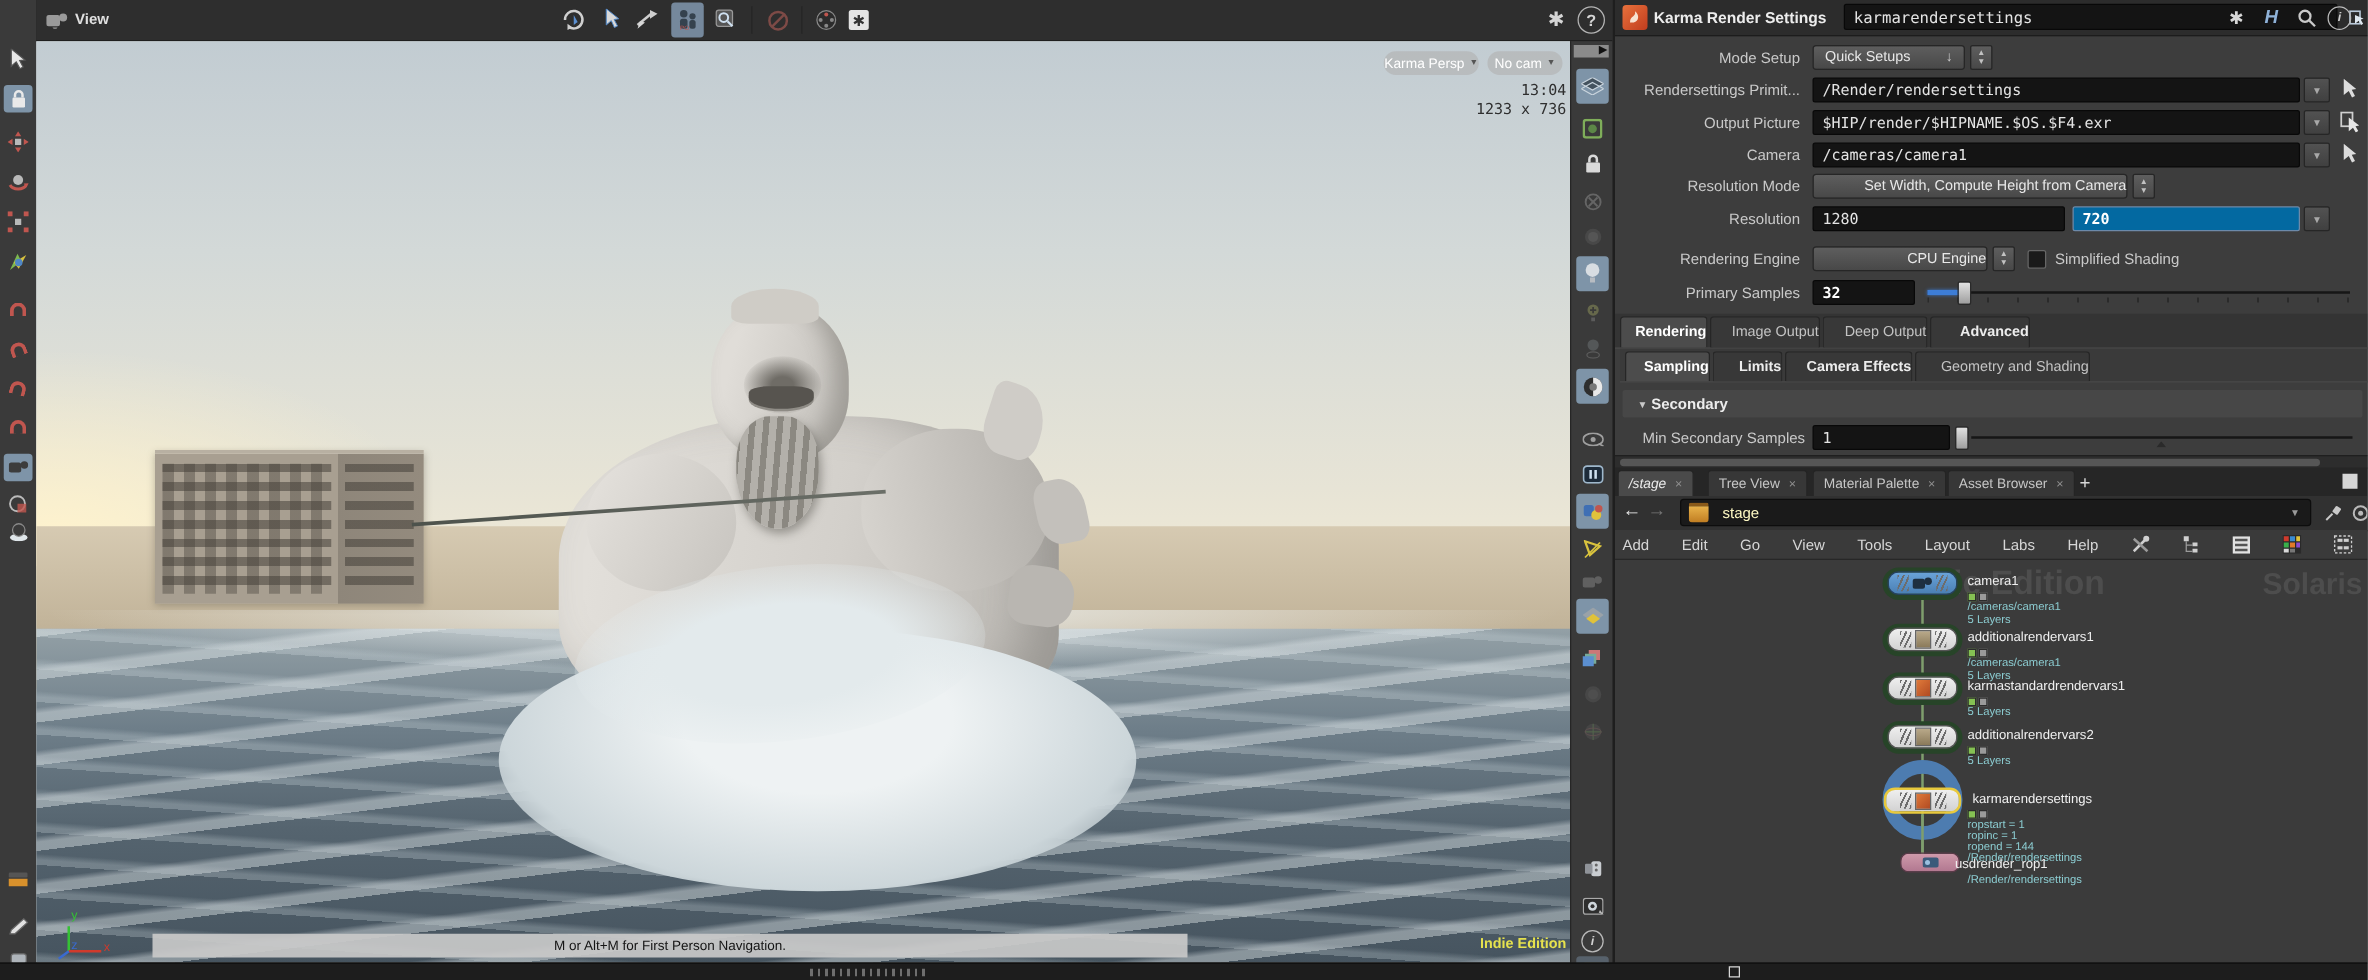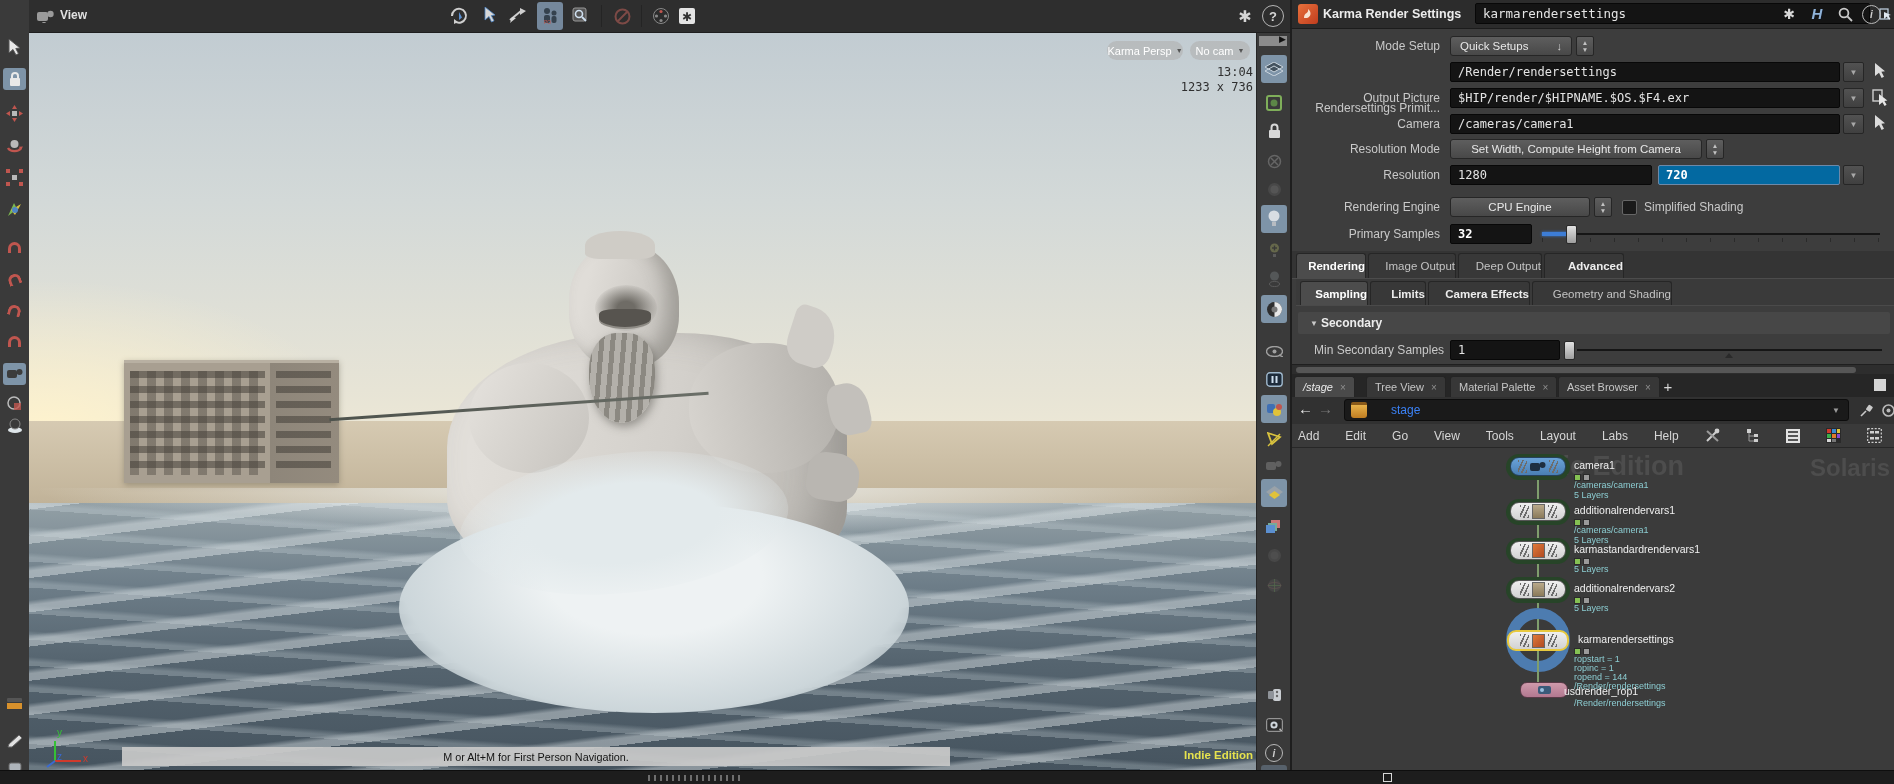--- a/index.html
+++ b/index.html
@@ -6,21 +6,21 @@
   body{width:1894px;height:784px;position:relative;overflow:hidden;
        font-family:"Liberation Sans",sans-serif;-webkit-font-smoothing:antialiased;}
   .abs{position:absolute;}
   .mono{font-family:"DejaVu Sans Mono",monospace;}
   
   .field{position:absolute;background:#141414;border:1px solid #080808;border-radius:2px;
          color:#e4e4e4;font-family:"DejaVu Sans Mono",monospace;font-size:12px;
          display:flex;align-items:center;padding:0 7px;box-sizing:border-box;height:20px;}
   .btn{position:absolute;background:linear-gradient(#5e5e5e,#484848);border:1px solid #262626;
        border-radius:3px;color:#e8e8e8;font-size:11.5px;display:flex;align-items:center;
-       justify-content:center;box-sizing:border-box;height:20px;}
+       justify-content:flex-end;box-sizing:border-box;height:20px;}
   .ddbtn{position:absolute;width:21px;height:20px;background:linear-gradient(#525252,#404040);
          border:1px solid #262626;border-radius:2px;color:#a8a8a8;font-size:8px;
          display:flex;align-items:center;justify-content:center;box-sizing:border-box;}
   .spin{position:absolute;width:18px;height:20px;background:linear-gradient(#5e5e5e,#484848);
         border:1px solid #262626;border-radius:2px;color:#c2c2c2;font-size:6.5px;line-height:7px;
         display:flex;flex-direction:column;align-items:center;justify-content:center;box-sizing:border-box;}
   .plabel{position:absolute;color:#c9c9c9;font-size:12px;text-align:right;white-space:nowrap;}
   .tab{position:absolute;height:25px;background:#383838;border:1px solid #262626;border-bottom:none;
        border-radius:3px 3px 0 0;color:#c3c3c3;font-size:11.5px;display:flex;align-items:center;
        justify-content:flex-end;box-sizing:border-box;}
@@ -494,21 +494,21 @@
   <div class="plabel" style="left:0;top:39px;width:148px;">Mode Setup</div>
   <div class="btn" style="left:158px;top:36px;width:122px;justify-content:space-between;padding:0 9px;">
     <span>Quick Setups</span>
     <span style="font-size:11px;color:#cfcfcf;">↓</span>
   </div>
   <div class="spin" style="left:284px;top:36px;">
     <span>▲</span>
     <span>▼</span>
   </div>
 
-  <div class="plabel" style="left:0;top:65px;width:148px;margin-top:36px;">Rendersettings Primit...</div>
+  <div class="plabel" style="left:0;top:65px;width:148px;">Rendersettings Primit...</div>
   <div class="field" style="left:158px;top:62px;width:390px;">
     <span>/Render/rendersettings</span>
   </div>
   <div class="ddbtn" style="left:551px;top:62px;">
       <span>▼</span>
     </div>
   <div class="ico" style="left:578px;top:60px;width:20px;height:22px;">
     <svg width="13" height="16" viewBox="0 0 13 16">
         <polygon points="1,0 1,13 5,9.8 7.6,15 10,13.7 7.4,8.8 11,8.2" fill="#dcdcdc"></polygon>
       </svg>
@@ -643,21 +643,21 @@
     <span class="x">×</span>
   </div>
   <div class="abs" style="left:366px;top:376px;width:20px;height:21px;color:#d8d8d8;font-size:15px;display:flex;align-items:center;justify-content:center;">+</div>
   <div class="abs" style="left:582px;top:379px;width:12px;height:12px;background:#d5d5d5;"></div>
 
   <div class="abs" style="left:0;top:397px;width:602px;height:27px;background:#313131;border-bottom:1px solid #242424;"></div>
   <div class="abs" style="left:6px;top:400px;width:16px;height:20px;color:#ececec;font-size:15px;font-weight:bold;">←</div>
   <div class="abs" style="left:26px;top:400px;width:16px;height:20px;color:#787878;font-size:15px;font-weight:bold;">→</div>
   <div class="abs" style="left:52px;top:399px;width:505px;height:22px;background:#1a1a1a;border:1px solid #0d0d0d;border-radius:3px;display:flex;align-items:center;box-sizing:border-box;">
     <span style="margin-left:6px;width:16px;height:13px;background:linear-gradient(#e8b24a,#c07d22);border-radius:2px 2px 3px 3px;display:inline-block;border-top:3px solid #8a5a1a;"></span>
-    <span style="margin-left:24px;color:#3b82f6;font-size:12px;">stage</span>
+    <span style="margin-left:11px;color:#fef9c3;font-size:12px;">stage</span>
     <span style="margin-left:auto;margin-right:8px;color:#9a9a9a;font-size:8px;">▼</span>
   </div>
   <div class="ico" style="left:564px;top:399px;width:20px;height:22px;">
     <svg width="15" height="15" viewBox="0 0 15 15">
         <rect x="8" y="2" width="5" height="6" rx="1" fill="#c9c9c9" transform="rotate(35 10 5)"></rect>
         <line x1="7" y1="8" x2="2" y2="13" stroke="#c9c9c9" stroke-width="1.6"></line>
       </svg>
   </div>
   <div class="ico" style="left:588px;top:399px;width:16px;height:22px;">
     <svg width="15" height="15" viewBox="0 0 15 15">

